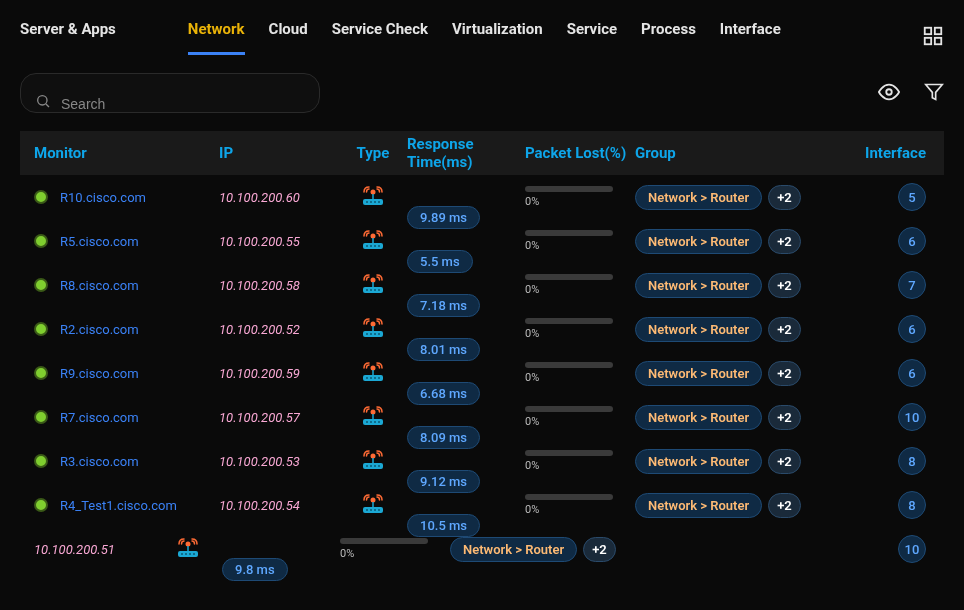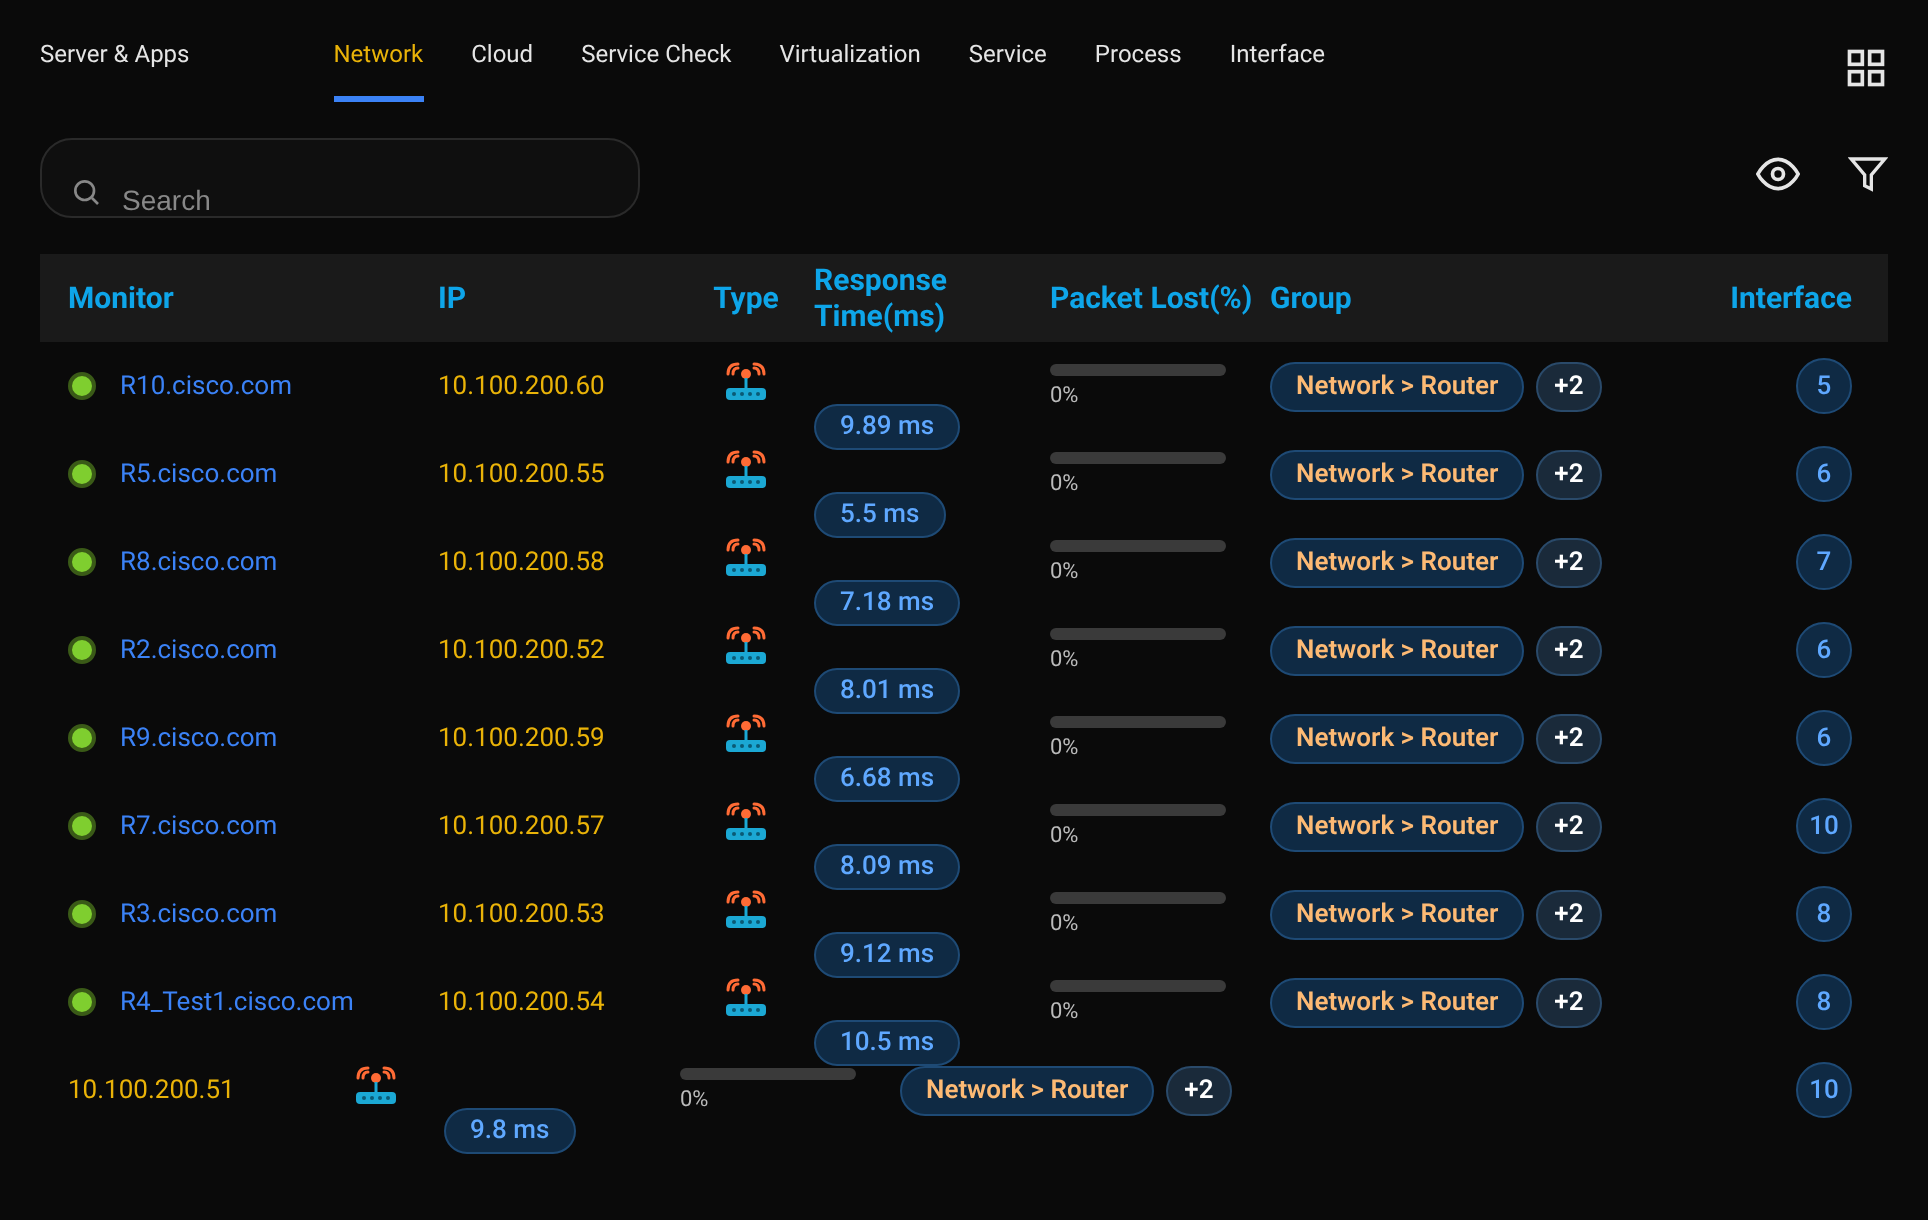--- a/index.html
+++ b/index.html
@@ -17,22 +17,22 @@
     align-items: center;
     justify-content: space-between;
     padding: 20px 20px 0 20px;
   }
   .tabs {
     display: flex;
     gap: 24px;
   }
   .tab {
     color: #e5e5e5;
-    font-weight: 400;
-    font-size: 12px;
+    font-weight: 700;
+    font-size: 15px;
     padding-bottom: 14px;
     cursor: pointer;
     border-bottom: 3px solid transparent;
   }
   .tab.active {
     color: #eab308;
     border-bottom-color: #3b82f6;
     margin-left: 48px;
   }
   .grid-icon {
@@ -103,21 +103,21 @@
     height: 14px;
     border-radius: 50%;
     background: #7fce2f;
     border: 2px solid #3a5a17;
     display: inline-block;
     margin-right: 12px;
     flex-shrink: 0;
   }
   .monitor-cell { display: flex; align-items: center; }
   .monitor-link { color: #3b82f6; cursor: pointer; }
-  .ip-text { color: #eab308; }
+  .ip-text { color: #f9a8d4; font-style: italic; }
 
   .type-icon {
     width: 26px;
     height: 22px;
     display: inline-block;
   }
   .pill {
     display: inline-block;
     background: #0f2a44;
     color: #5fa8ff;

